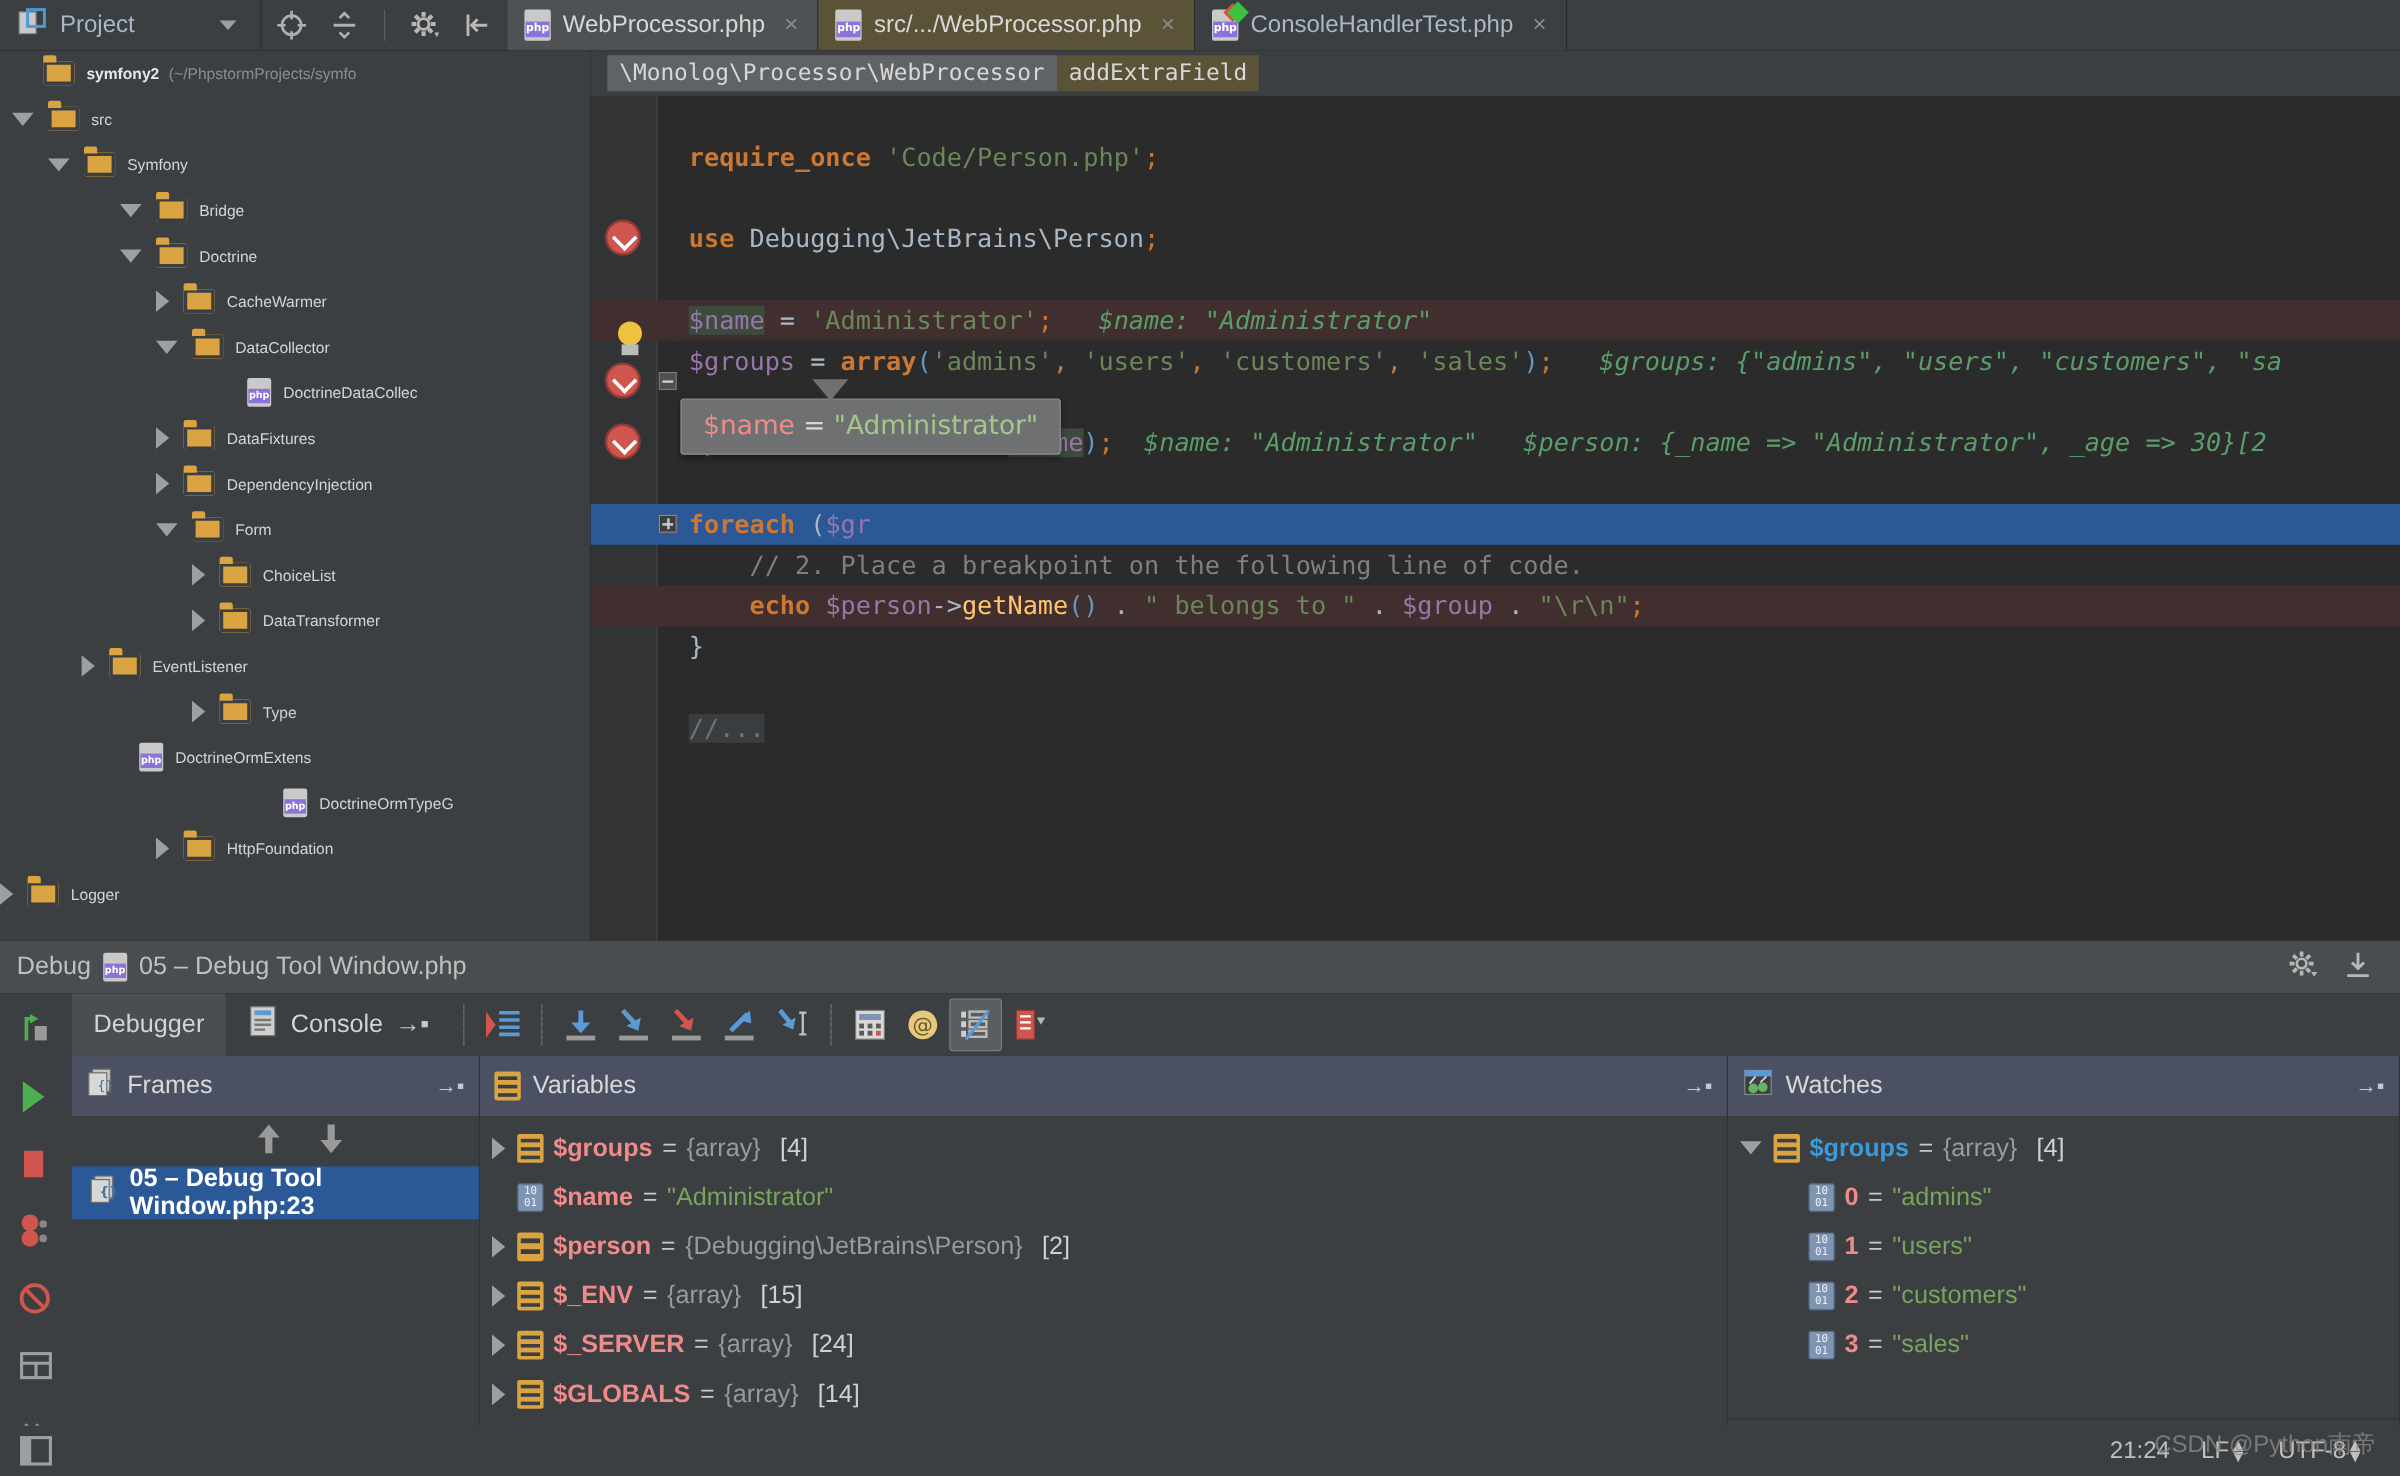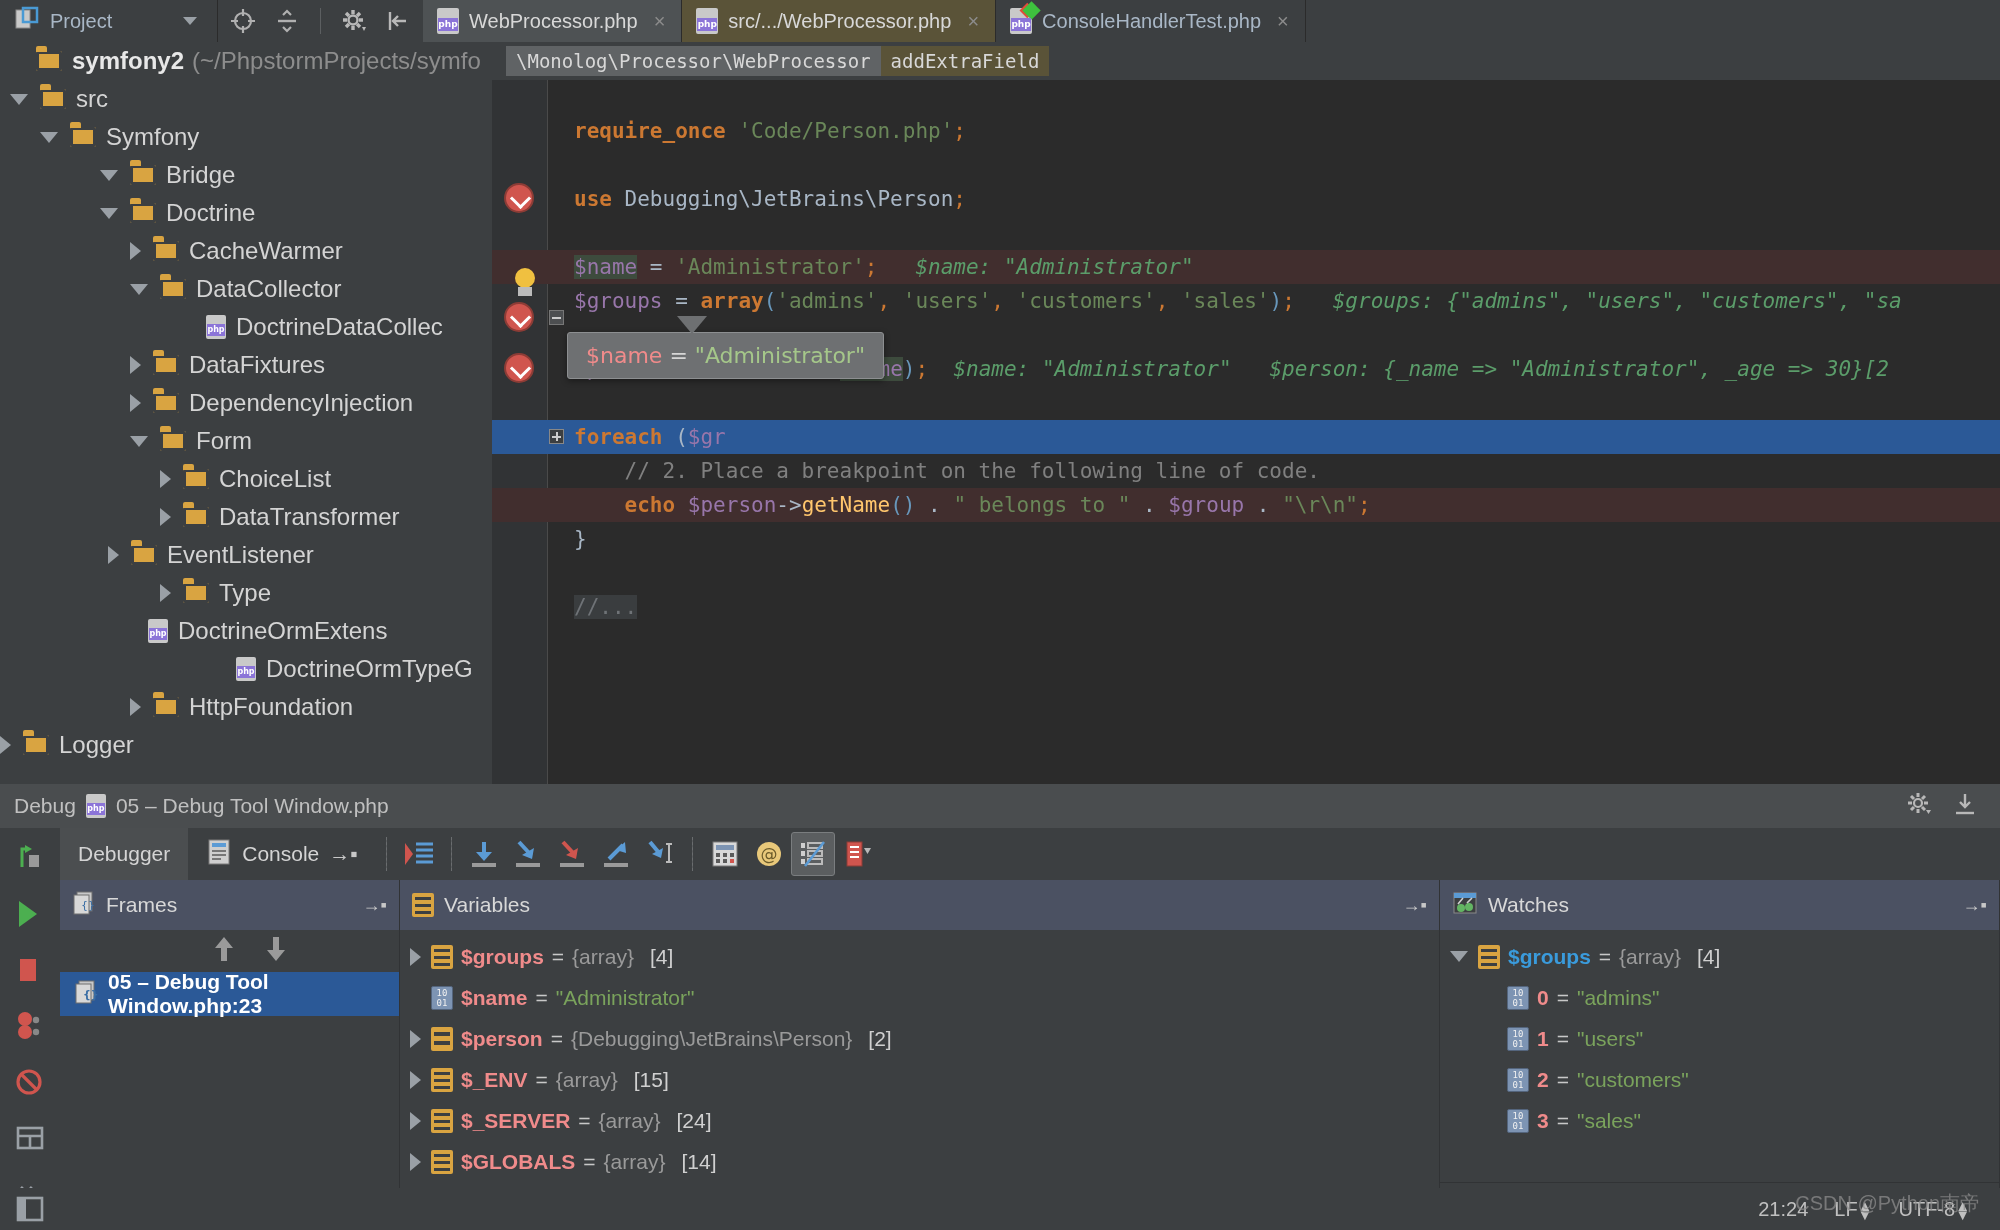--- a/index.html
+++ b/index.html
@@ -64,21 +64,21 @@
     box-shadow: -3px 3px 0 -1px #e24b3a;
   }
 
   
   .sidebar {
     position: absolute; left: 0; top: 42px; width: 492px; height: 742px;
     background: #3c3f41; overflow: hidden;
   }
   .tree-row {
     display: flex; align-items: center; height: 38px;
-    font-size: 24px; color: #d4d4d4; white-space: nowrap;
+    font-size: 13px; color: #d4d4d4; white-space: nowrap;
   }
   .tw { width: 0; height: 0; flex: none; }
   .tw.down { border-left: 9px solid transparent; border-right: 9px solid transparent; border-top: 11px solid #9aa0a6; }
   .tw.right { border-top: 9px solid transparent; border-bottom: 9px solid transparent; border-left: 11px solid #9aa0a6; }
   .tw.none { width: 18px; height: 18px; }
   .folder {
     width: 26px; height: 20px; flex: none; position: relative;
     background: #d9a441; border-radius: 2px 2px 2px 2px;
     box-shadow: inset 0 0 0 3px #3c3f41;
   }
@@ -403,33 +403,33 @@
           <span style="width: 12px; flex: 0 0 auto;"></span>
           <span class="folder"></span>
           <span class="tree-lbl">ChoiceList</span>
         </div>
         <div class="tree-row" style="padding-left: 160px;">
           <span class="tw right"></span>
           <span style="width: 12px; flex: 0 0 auto;"></span>
           <span class="folder"></span>
           <span class="tree-lbl">DataTransformer</span>
         </div>
-        <div class="tree-row" style="padding-left: 108px;">
+        <div class="tree-row" style="padding-left: 68px;">
           <span class="tw right"></span>
           <span style="width: 12px; flex: 0 0 auto;"></span>
           <span class="folder"></span>
           <span class="tree-lbl">EventListener</span>
         </div>
         <div class="tree-row" style="padding-left: 160px;">
           <span class="tw right"></span>
           <span style="width: 12px; flex: 0 0 auto;"></span>
           <span class="folder"></span>
           <span class="tree-lbl">Type</span>
         </div>
-        <div class="tree-row" style="padding-left: 118px;">
+        <div class="tree-row" style="padding-left: 86px;">
           <span class="tw none"></span>
           <span style="width: 12px; flex: 0 0 auto;"></span>
           <span class="php-sm"></span>
           <span class="tree-lbl">DoctrineOrmExtens</span>
         </div>
         <div class="tree-row" style="padding-left: 206px;">
           <span class="tw none"></span>
           <span style="width: 12px; flex: 0 0 auto;"></span>
           <span class="php-sm"></span>
           <span class="tree-lbl">DoctrineOrmTypeG</span>

